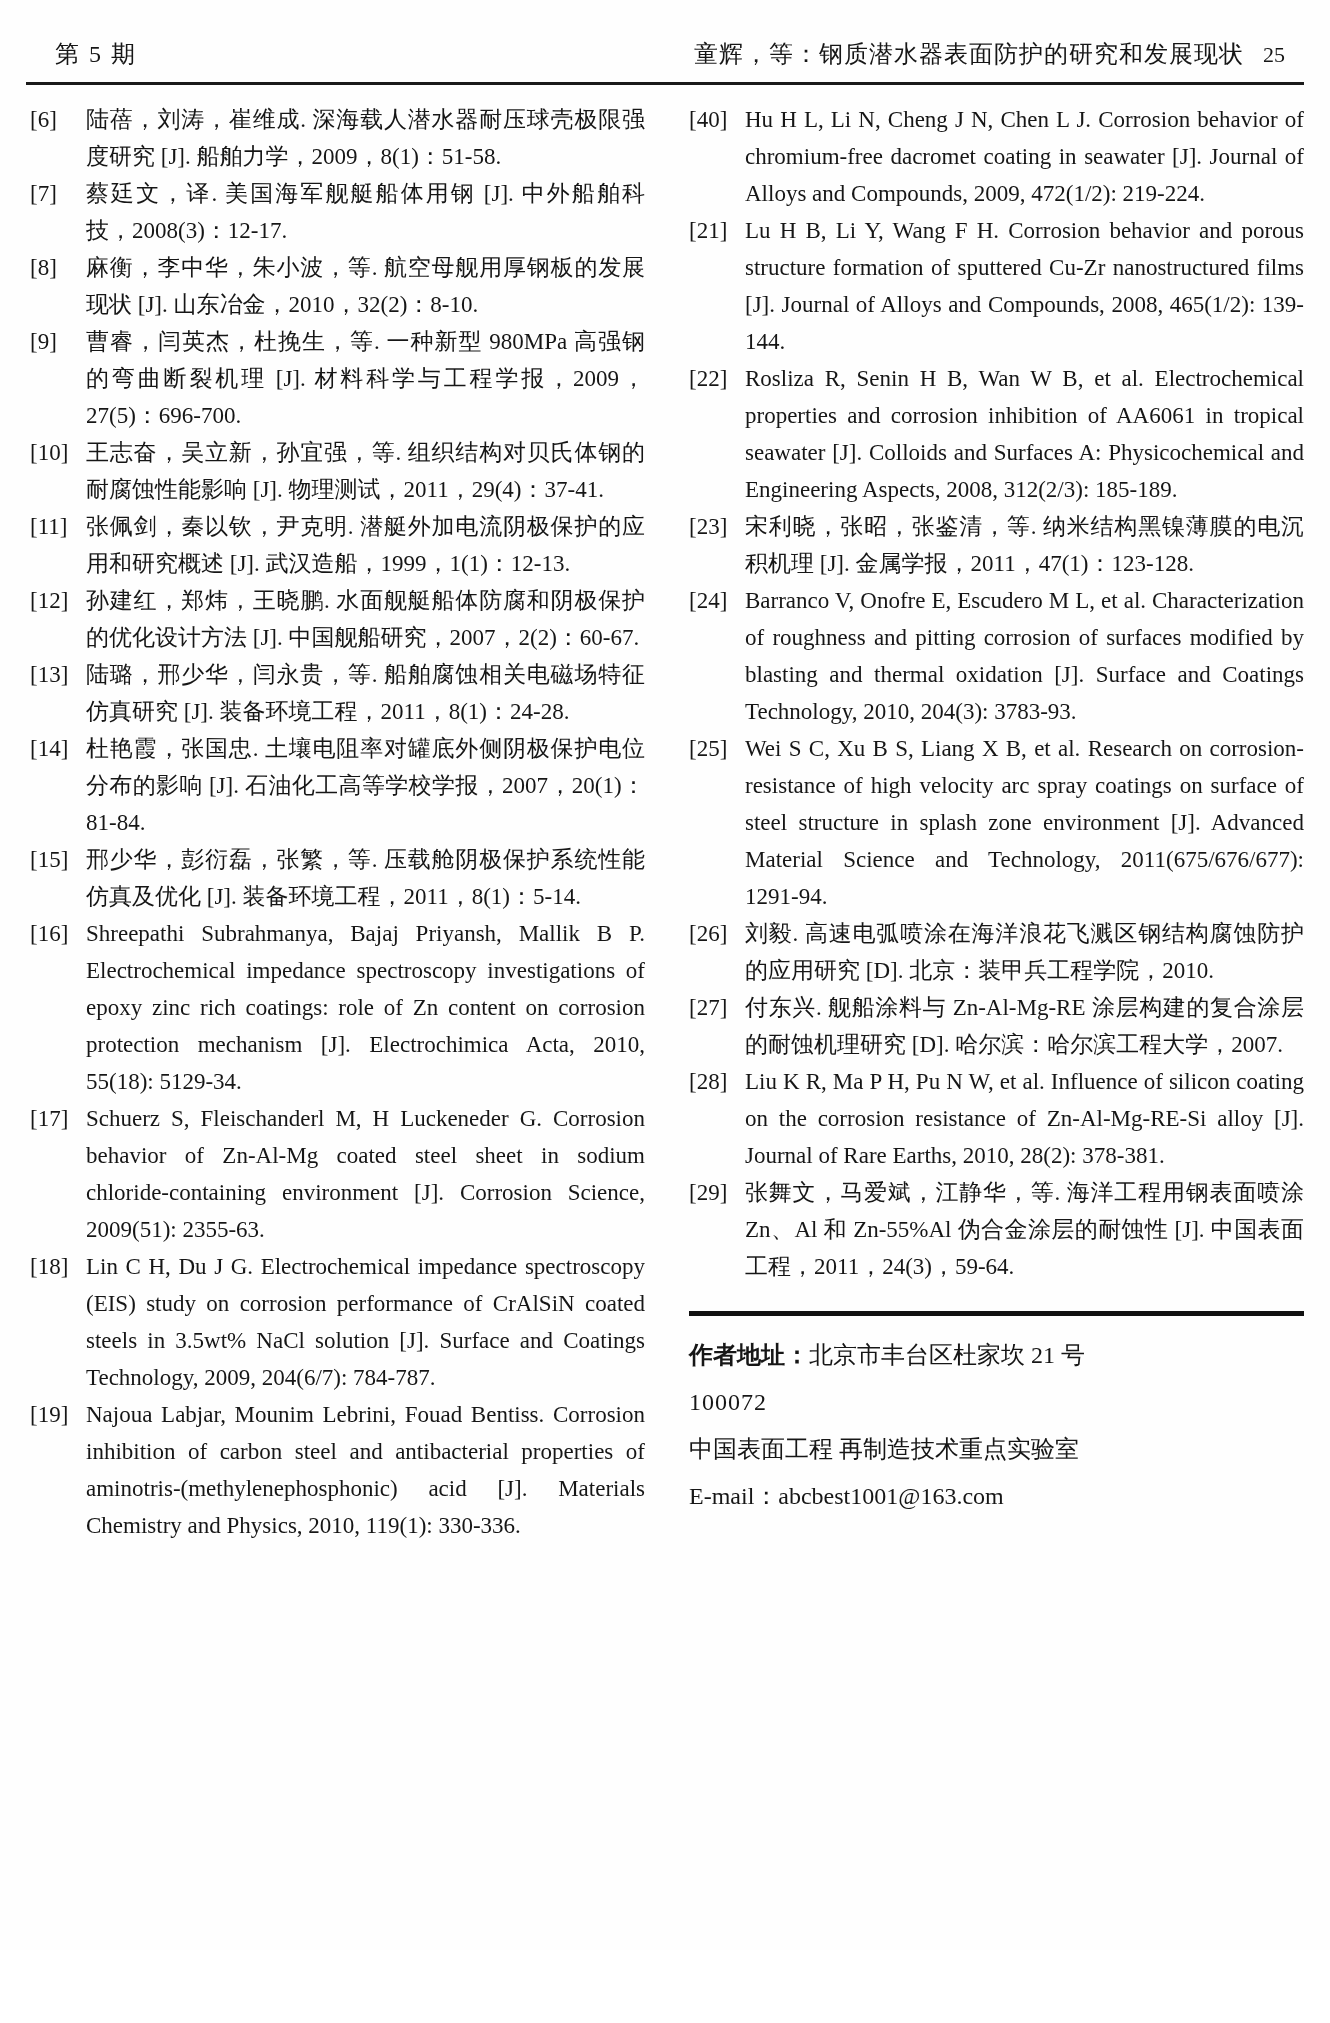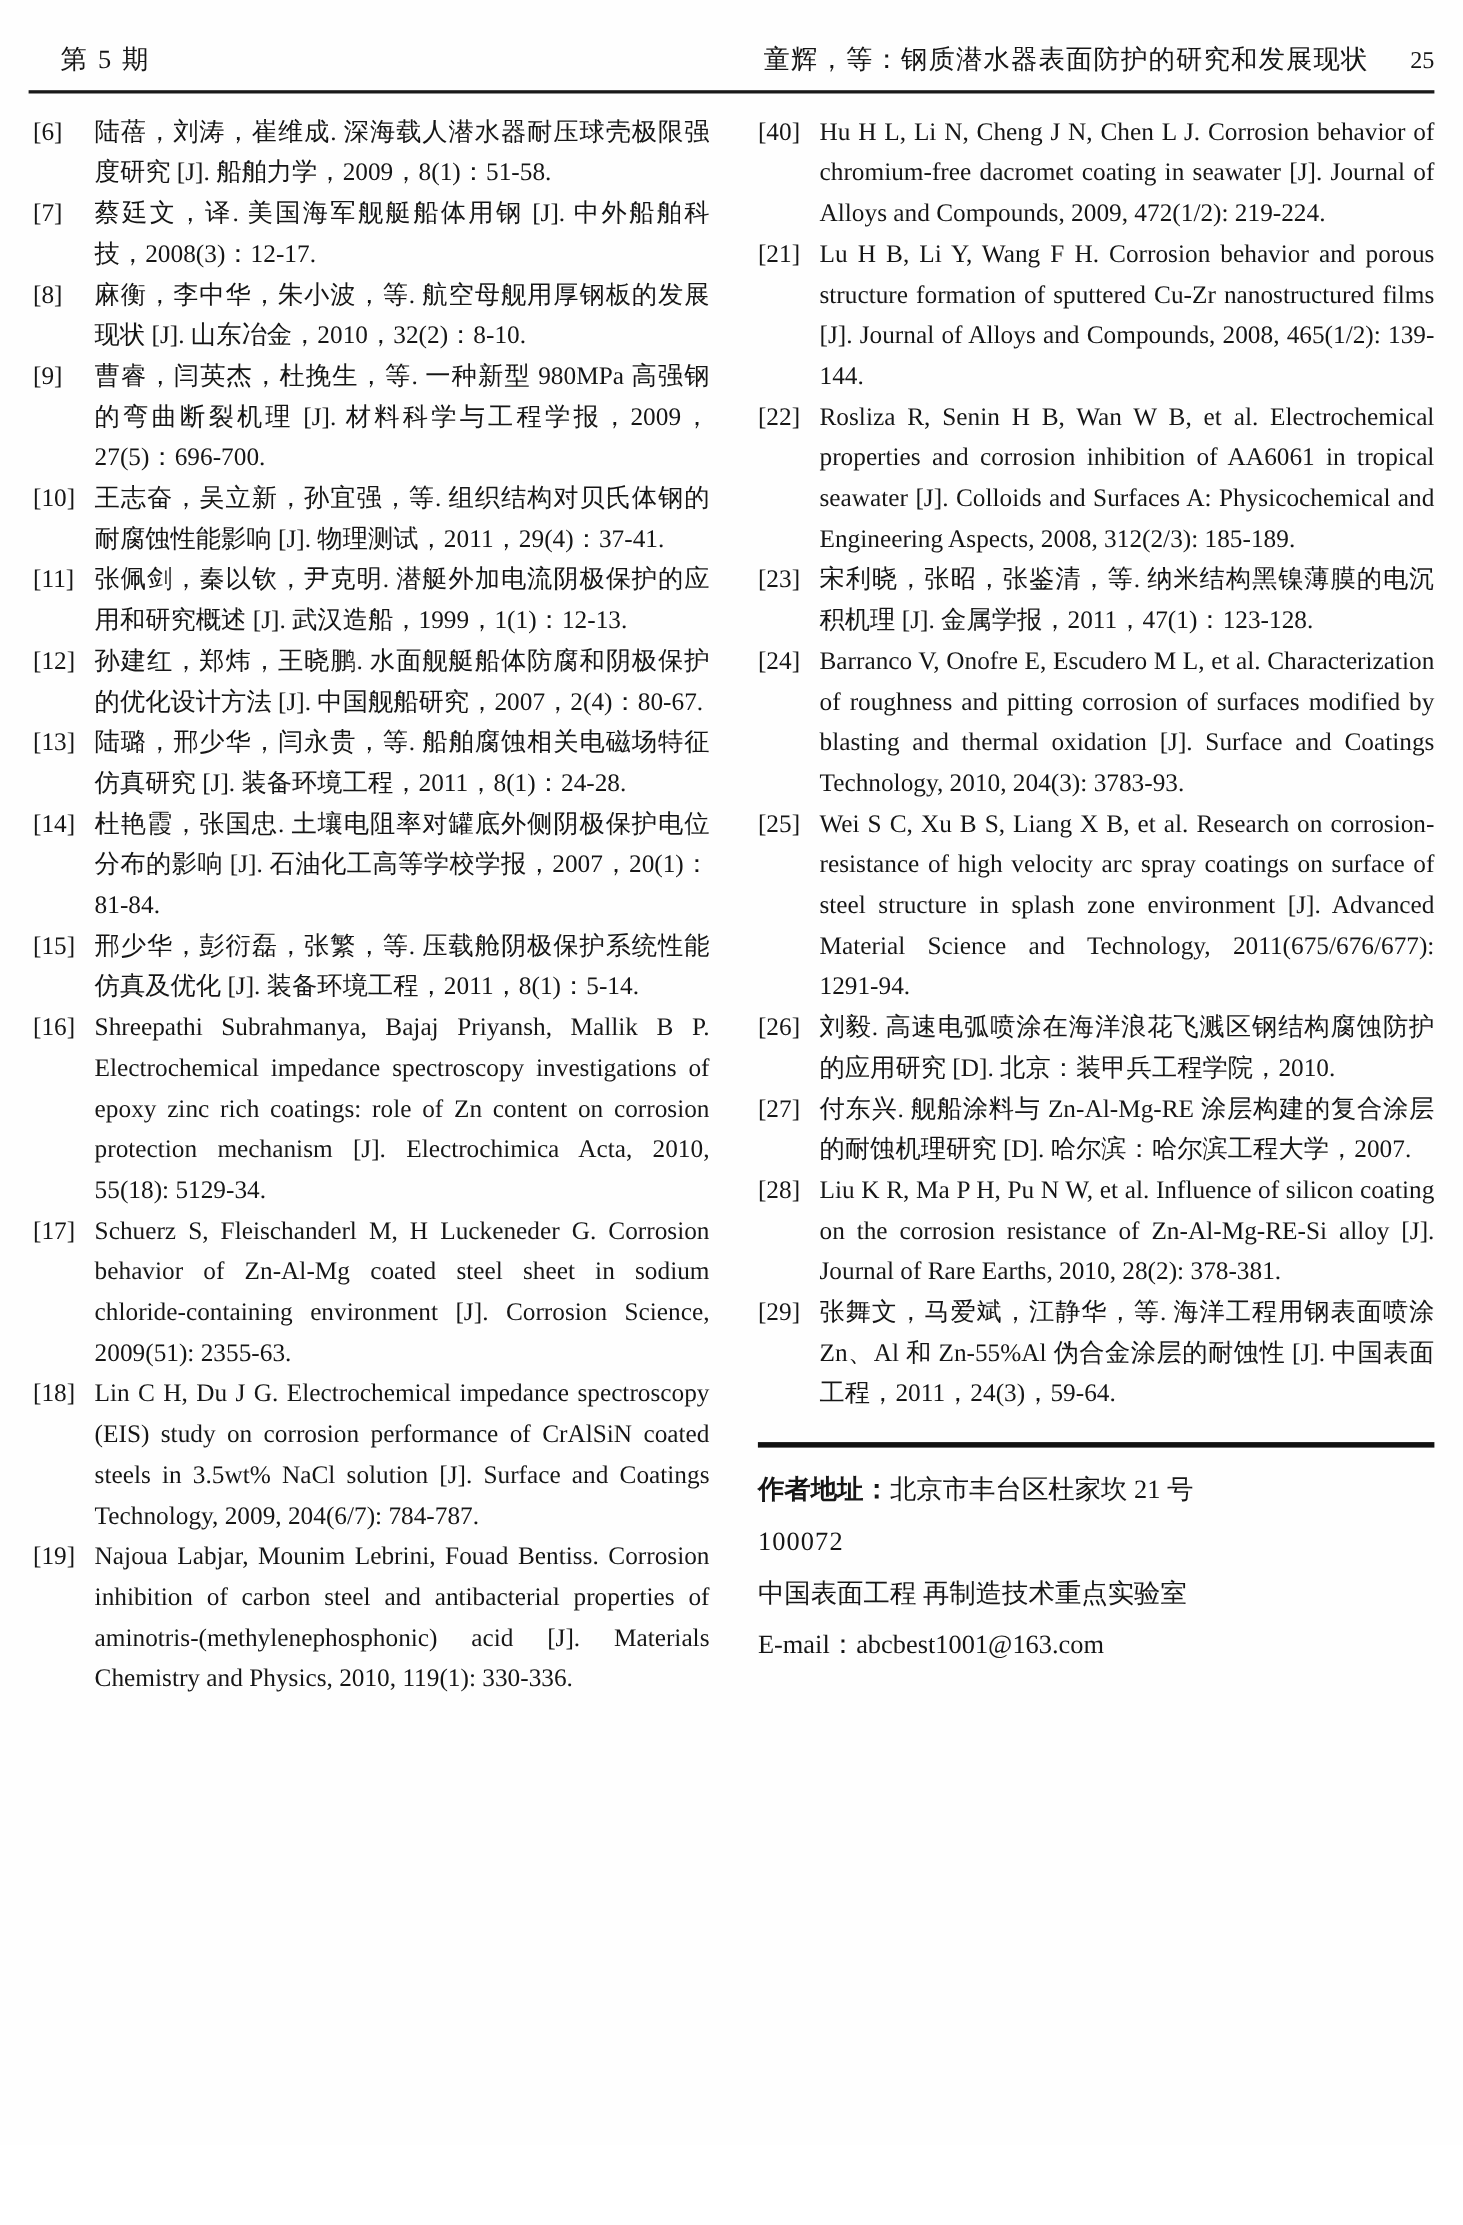--- a/index.html
+++ b/index.html
@@ -17,21 +17,21 @@
     box-sizing: border-box;
   }
   header.page-header {
     display: flex;
     align-items: baseline;
     padding: 30px 26px 12px 55px;
     font-size: 24px;
   }
   .hdr-issue { flex: 0 0 170px; letter-spacing: 2px; }
   .hdr-title { flex: 1 1 auto; text-align: right; letter-spacing: 1px; }
-  .hdr-page  { flex: 0 0 60px; text-align: right; font-size: 22px; margin-top: 12px; }
+  .hdr-page  { flex: 0 0 60px; text-align: center; font-size: 22px; margin-top: 12px; }
   .header-rule {
     margin: 0 26px;
     border-bottom: 3px solid #1a1a1a;
   }
   main.columns {
     display: flex;
     gap: 44px;
     padding: 16px 26px 0 30px;
   }
   .col { flex: 1 1 0; min-width: 0; }
@@ -105,21 +105,21 @@
       <span class="ref-text">王志奋，吴立新，孙宜强，等. 组织结构对贝氏体钢的耐腐蚀性能影响 [J]. 物理测试，2011，29(4)：37-41.</span>
     </div>
 
     <div class="ref">
       <span class="ref-label">[11]</span>
       <span class="ref-text">张佩剑，秦以钦，尹克明. 潜艇外加电流阴极保护的应用和研究概述 [J]. 武汉造船，1999，1(1)：12-13.</span>
     </div>
 
     <div class="ref">
       <span class="ref-label">[12]</span>
-      <span class="ref-text">孙建红，郑炜，王晓鹏. 水面舰艇船体防腐和阴极保护的优化设计方法 [J]. 中国舰船研究，2007，2(4)：80-67.</span>
+      <span class="ref-text">孙建红，郑炜，王晓鹏. 水面舰艇船体防腐和阴极保护的优化设计方法 [J]. 中国舰船研究，2007，2(2)：60-67.</span>
     </div>
 
     <div class="ref">
       <span class="ref-label">[13]</span>
       <span class="ref-text">陆璐，邢少华，闫永贵，等. 船舶腐蚀相关电磁场特征仿真研究 [J]. 装备环境工程，2011，8(1)：24-28.</span>
     </div>
 
     <div class="ref">
       <span class="ref-label">[14]</span>
       <span class="ref-text">杜艳霞，张国忠. 土壤电阻率对罐底外侧阴极保护电位分布的影响 [J]. 石油化工高等学校学报，2007，20(1)：81-84.</span>

